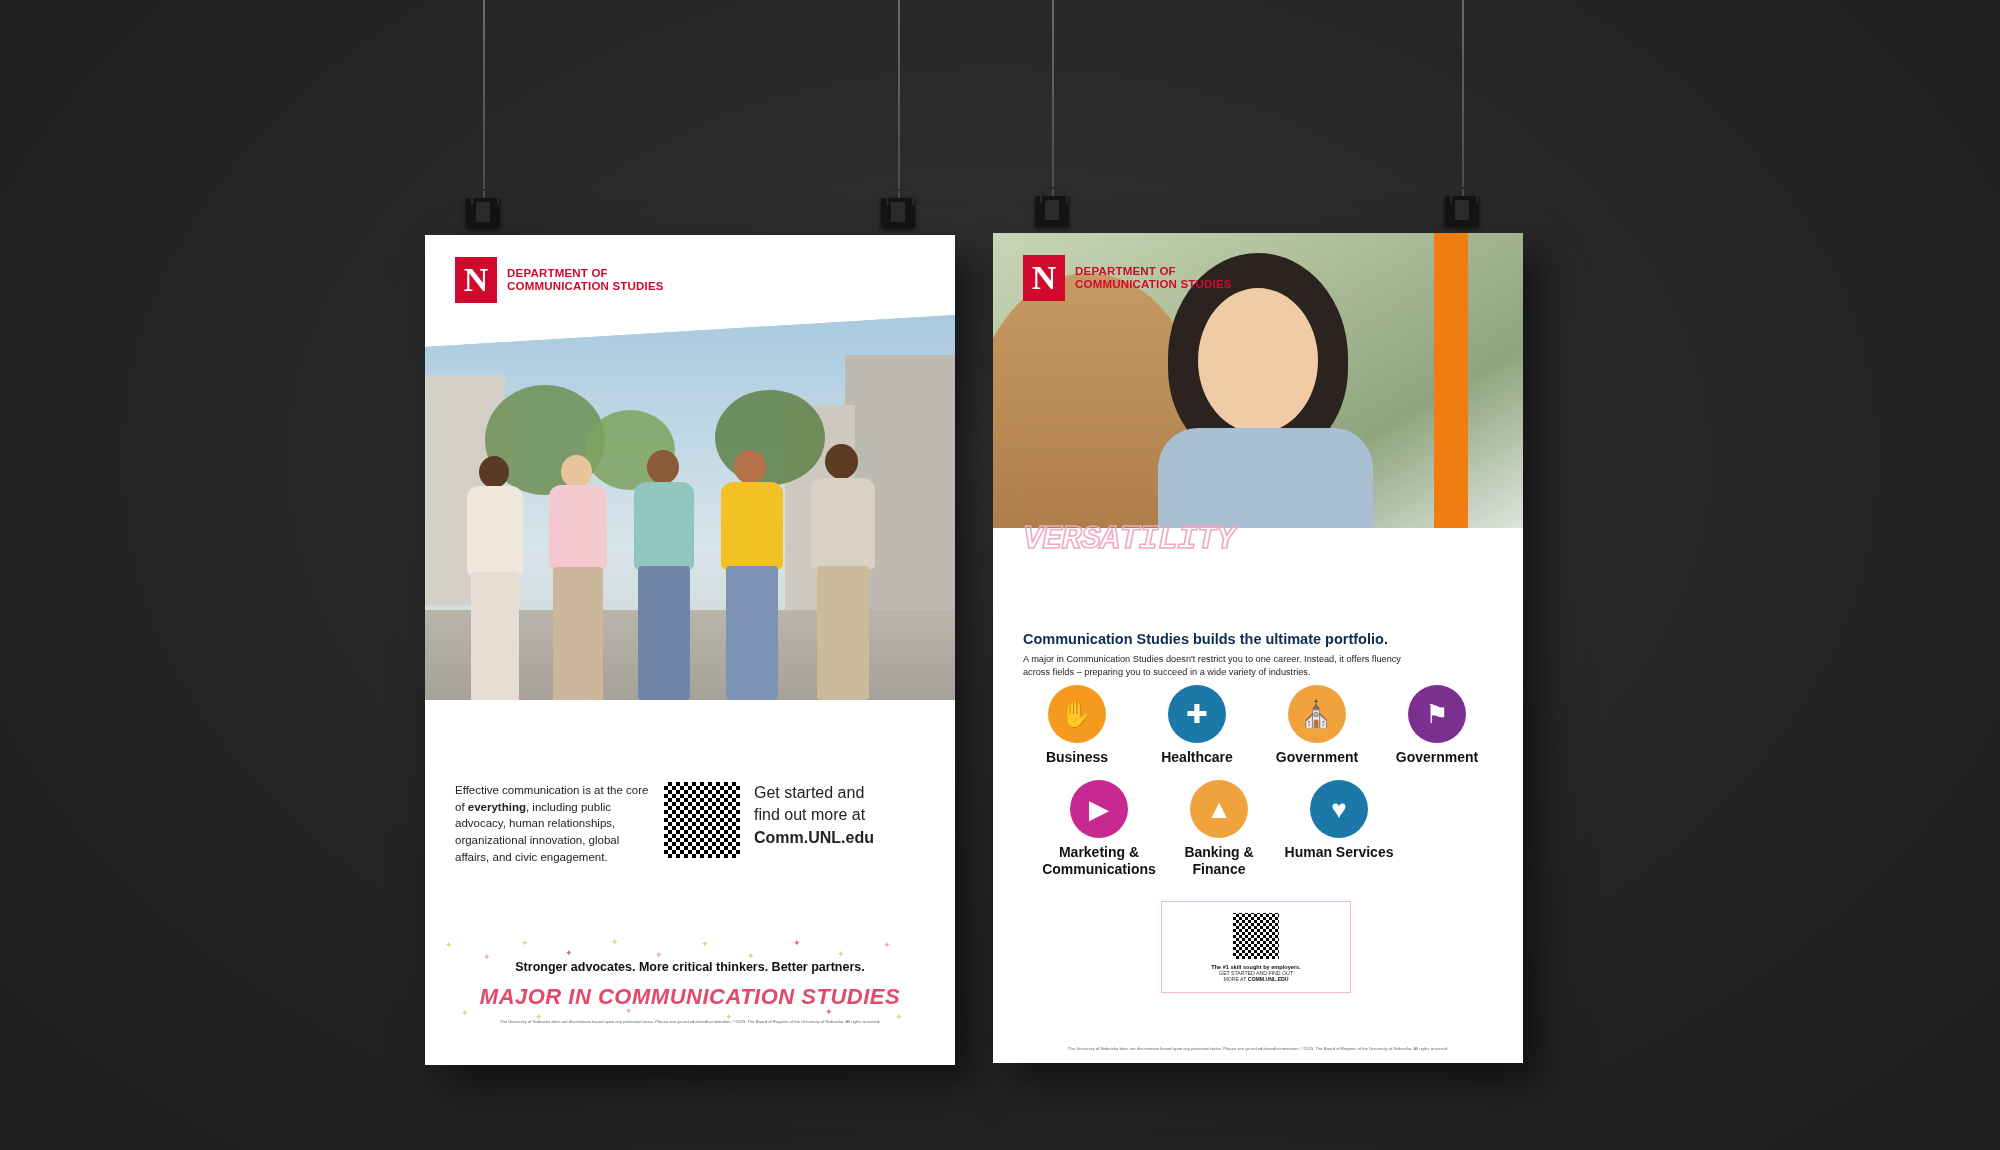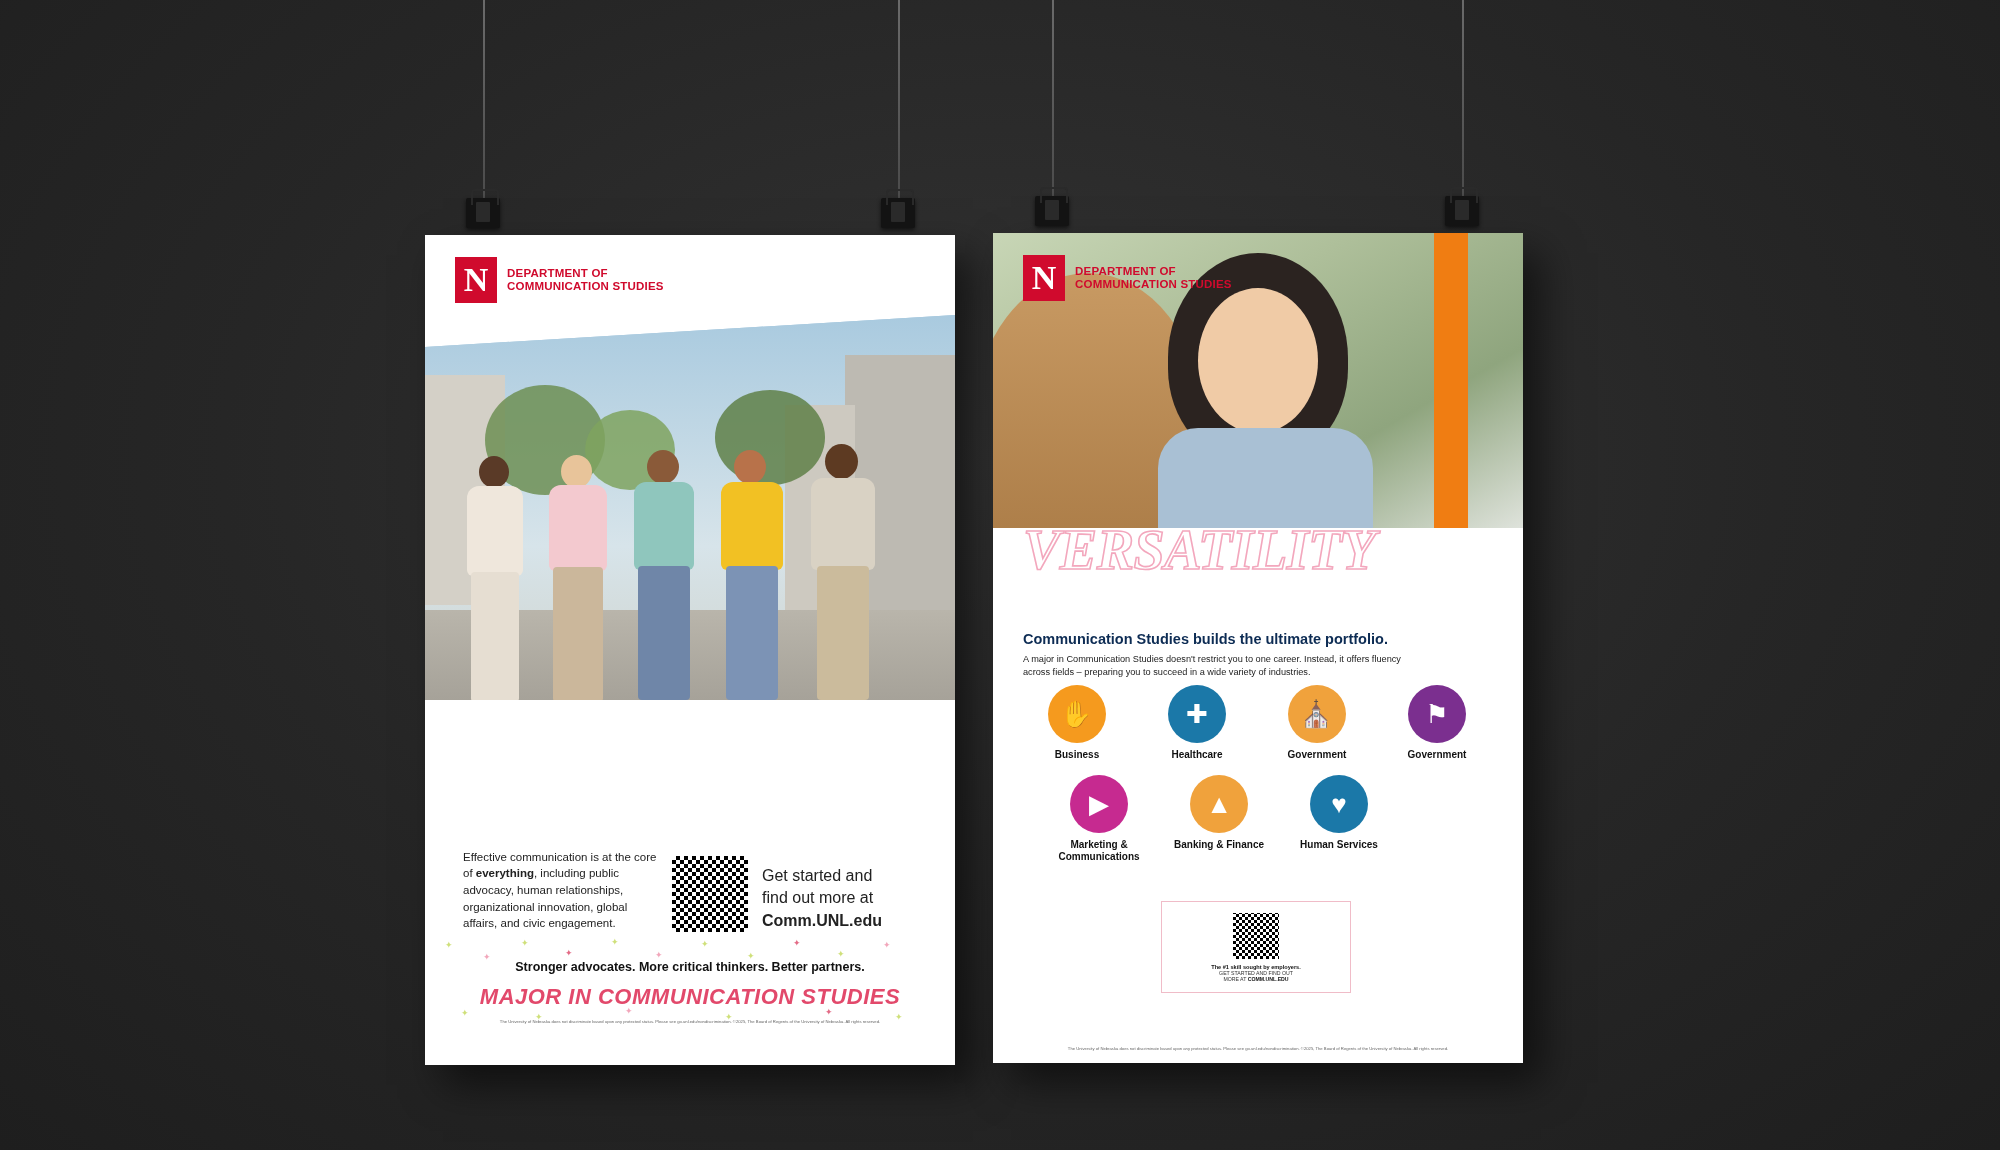--- a/index.html
+++ b/index.html
@@ -102,22 +102,22 @@
   }
   .headline1 {
     font-size: 28px; font-weight: bold; font-style: italic;
     letter-spacing: .5px; color:#fff; line-height:1;
     font-family: "Liberation Sans", sans-serif;
   }
   .headline1 .ghost { color: transparent; -webkit-text-stroke: 1.4px #fff; }
   .headline2 { color:#fff; font-weight:bold; font-size:15.5px; margin-top:9px; }
 
   #poster-left .body {
-    position:absolute; left:8px; top:547px; width:100%; height:150px;
-    background:#fff; display:flex; align-items:flex-end; gap:14px; padding:0 30px;
+    position:absolute; left:0; top:547px; width:100%; height:150px;
+    background:#fff; display:flex; align-items:flex-start; gap:14px; padding:0 30px;
   }
   .body-copy { font-size:11.5px; line-height:1.45; color:#222; width:195px; }
   .body-copy b { font-weight:bold; }
   .qr {
     width:76px; height:76px; flex:none;
     background:
       repeating-linear-gradient(90deg,#000 0 4px,#fff 4px 8px),
       repeating-linear-gradient(0deg,#000 0 4px,#fff 4px 8px);
     background-blend-mode: difference;
     background-color:#fff;
@@ -151,24 +151,24 @@
   #poster-right .hero2 {
     position:absolute; left:0; top:0; width:100%; height:295px;
     background:linear-gradient(150deg,#c8d6b6 0%, #aebf9a 35%, #8fa57e 70%, #dfe3dc 100%);
     overflow:hidden;
   }
   .orange-bar { position:absolute; right:55px; top:0; width:34px; height:320px; background:#f07d12; }
   #poster-right .brand { position:absolute; top:0; left:0; }
 
   .vers-wrap { position:absolute; left:30px; top:292px; }
   .vers {
-    font-size: 56px; font-weight:bold; font-style:italic; line-height:.92;
+    font-size: 33px; font-weight:bold; font-style:italic; line-height:.92;
     letter-spacing:-.5px;
     color:transparent; -webkit-text-stroke:1.6px #f3a7bd;
-    font-family:Liberation Serif, serif;
+    font-family:Liberation Mono, monospace;
   }
   .asset {
     font-size: 47px; font-weight:bold; font-style:italic; line-height:.95;
     letter-spacing:-.5px; color:#e0123c; margin-top:2px;
   }
   .sub-bold {
     position:absolute; left:30px; top:398px;
     font-size:14.5px; font-weight:bold; color:#0d2c54;
   }
   .sub-copy {
@@ -179,21 +179,21 @@
   .icons {
     position:absolute; left:24px; top:452px; width:482px;
   }
   .icon-row { display:flex; }
   .icon-cell { width:120px; text-align:center; }
   .circle {
     width:58px; height:58px; border-radius:50%; margin:0 auto 6px;
     display:flex; align-items:center; justify-content:center;
     color:#fff; font-size:26px; line-height:1;
   }
-  .icon-label { font-size:10px; font-weight:bold; color:#111; line-height:1.2; }
+  .icon-label { font-size:14px; font-weight:bold; color:#111; line-height:1.2; }
 
   .qrbox {
     position:absolute; left:168px; top:668px; width:190px; height:92px;
     border:1px solid #f0bcc8; background:#fff;
     display:flex; flex-direction:column; align-items:center; justify-content:center;
   }
   .qr-sm {
     width:46px; height:46px;
     background:
       repeating-linear-gradient(90deg,#000 0 3px,#fff 3px 6px),

